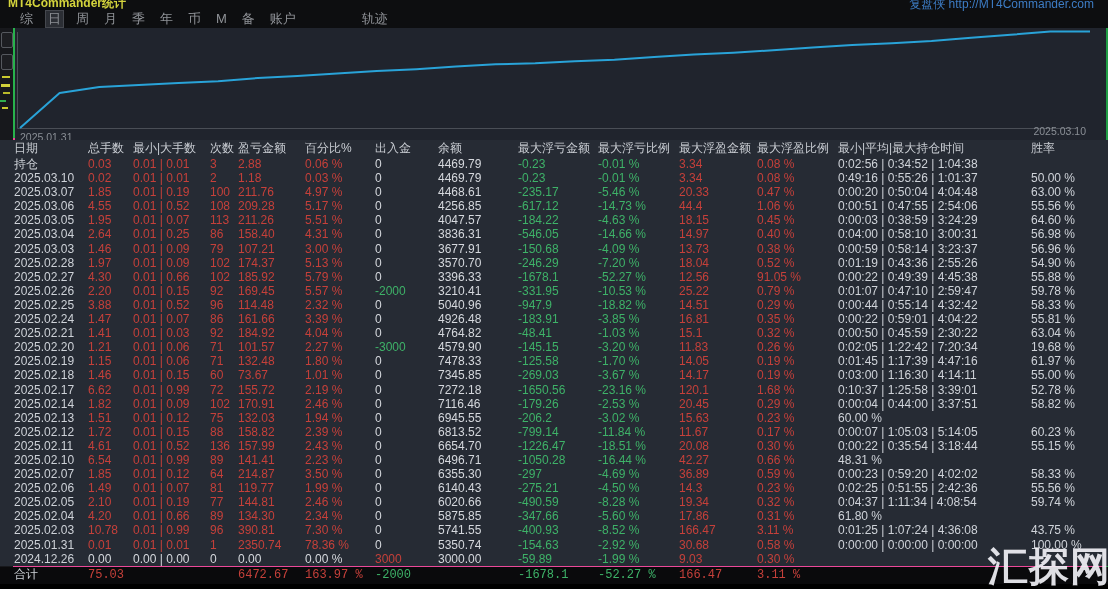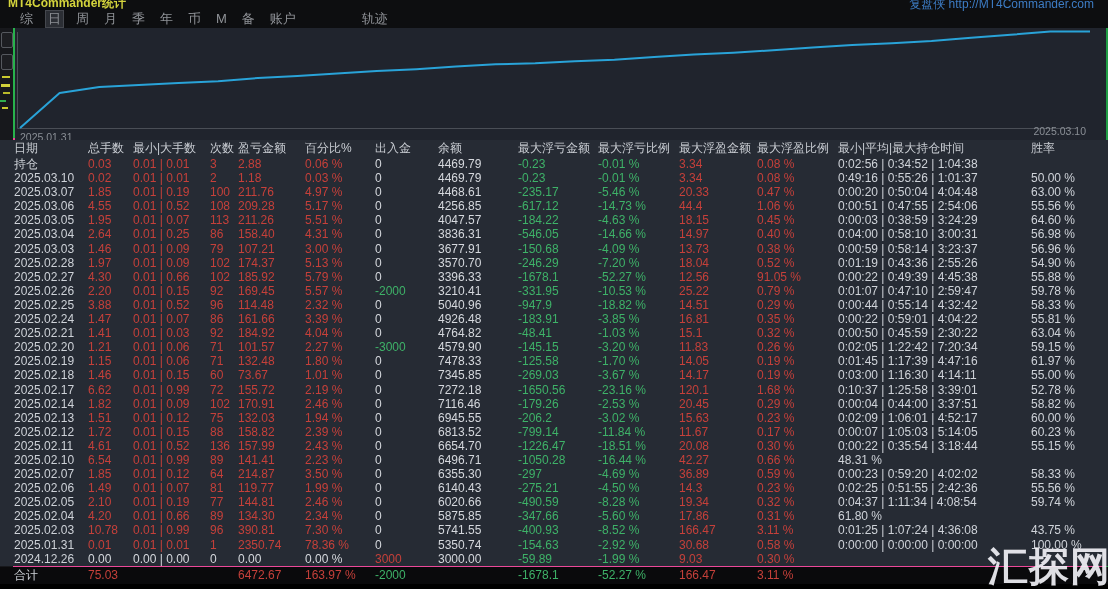--- a/index.html
+++ b/index.html
@@ -34,21 +34,21 @@
   .trow{display:grid;grid-template-columns:74px 45px 77px 28px 67px 70px 63px 80px 80px 81px 78px 81px 193px 60px;
     padding-left:14px;height:14.1px;line-height:14.1px;font-size:12px;white-space:nowrap;}
   #thead .trow{height:17px;line-height:17px;color:#c9cdd3;}
   .cell{overflow:hidden;}
   .c-date{color:#ced2d8;}
   .c-red{color:#c5403a;}
   .c-green{color:#3eb268;}
   .c-light{color:#d5d8dd;}
   .c-time{color:#cfd3d9;}
   #total-row-wrap{position:absolute;left:0;top:567px;width:1108px;height:17px;background:#0a0a0c;}
-  #total-row-wrap .trow{height:17px;line-height:17px;}
+  #total-row-wrap .trow{height:17px;line-height:17px;font-family:Liberation Mono, monospace;}
   #bottom-strip{position:absolute;left:0;top:584px;width:1108px;height:5px;background:#000;}
 
   
   #watermark{position:absolute;left:988px;top:539px;font-size:40px;font-weight:bold;
     color:rgba(241,241,246,0.92);letter-spacing:1px;white-space:nowrap;z-index:20;}
 </style>
 </head>
 <body>
 
 <div id="screen">
@@ -328,21 +328,21 @@
           <span class="cell c-red">71</span>
           <span class="cell c-red">101.57</span>
           <span class="cell c-red">2.27 %</span>
           <span class="cell c-green">-3000</span>
           <span class="cell c-light">4579.90</span>
           <span class="cell c-green">-145.15</span>
           <span class="cell c-green">-3.20 %</span>
           <span class="cell c-red">11.83</span>
           <span class="cell c-red">0.26 %</span>
           <span class="cell c-time">0:02:05 | 1:22:42 | 7:20:34</span>
-          <span class="cell c-time">59.15 %</span>
+          <span class="cell c-time">19.68 %</span>
         </div>
         <div class="trow">
           <span class="cell c-date">2025.02.19</span>
           <span class="cell c-red">1.15</span>
           <span class="cell c-red">0.01 | 0.06</span>
           <span class="cell c-red">71</span>
           <span class="cell c-red">132.48</span>
           <span class="cell c-red">1.80 %</span>
           <span class="cell c-light">0</span>
           <span class="cell c-light">7478.33</span>
@@ -407,21 +407,20 @@
           <span class="cell c-red">0.01 | 0.12</span>
           <span class="cell c-red">75</span>
           <span class="cell c-red">132.03</span>
           <span class="cell c-red">1.94 %</span>
           <span class="cell c-light">0</span>
           <span class="cell c-light">6945.55</span>
           <span class="cell c-green">-206.2</span>
           <span class="cell c-green">-3.02 %</span>
           <span class="cell c-red">15.63</span>
           <span class="cell c-red">0.23 %</span>
-          <span class="cell c-time">0:02:09 | 1:06:01 | 4:52:17</span>
           <span class="cell c-time">60.00 %</span>
         </div>
         <div class="trow">
           <span class="cell c-date">2025.02.12</span>
           <span class="cell c-red">1.72</span>
           <span class="cell c-red">0.01 | 0.15</span>
           <span class="cell c-red">88</span>
           <span class="cell c-red">158.82</span>
           <span class="cell c-red">2.39 %</span>
           <span class="cell c-light">0</span>

